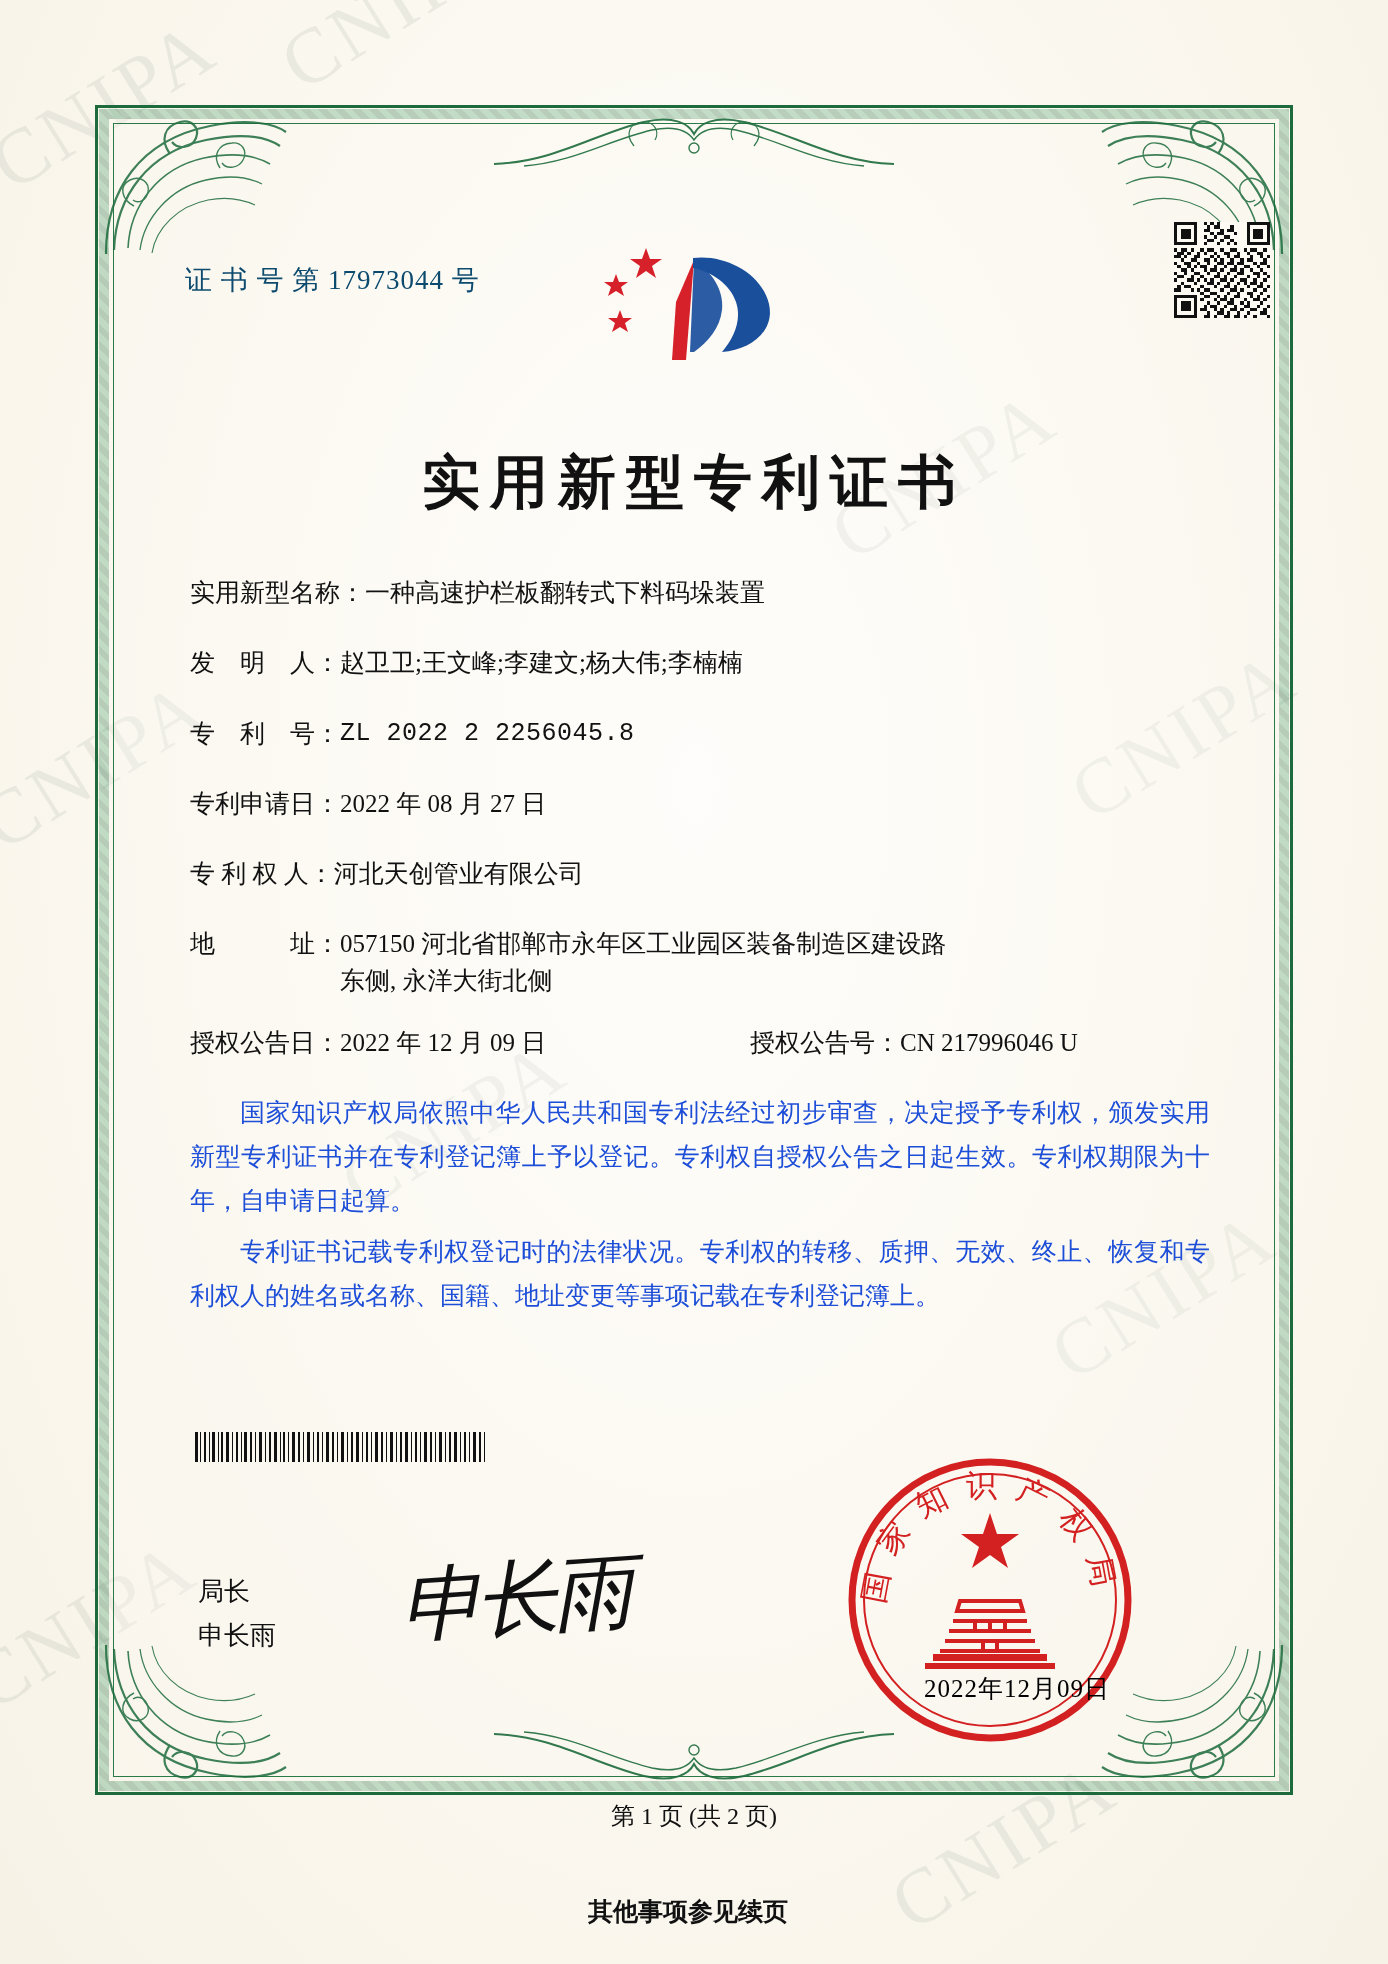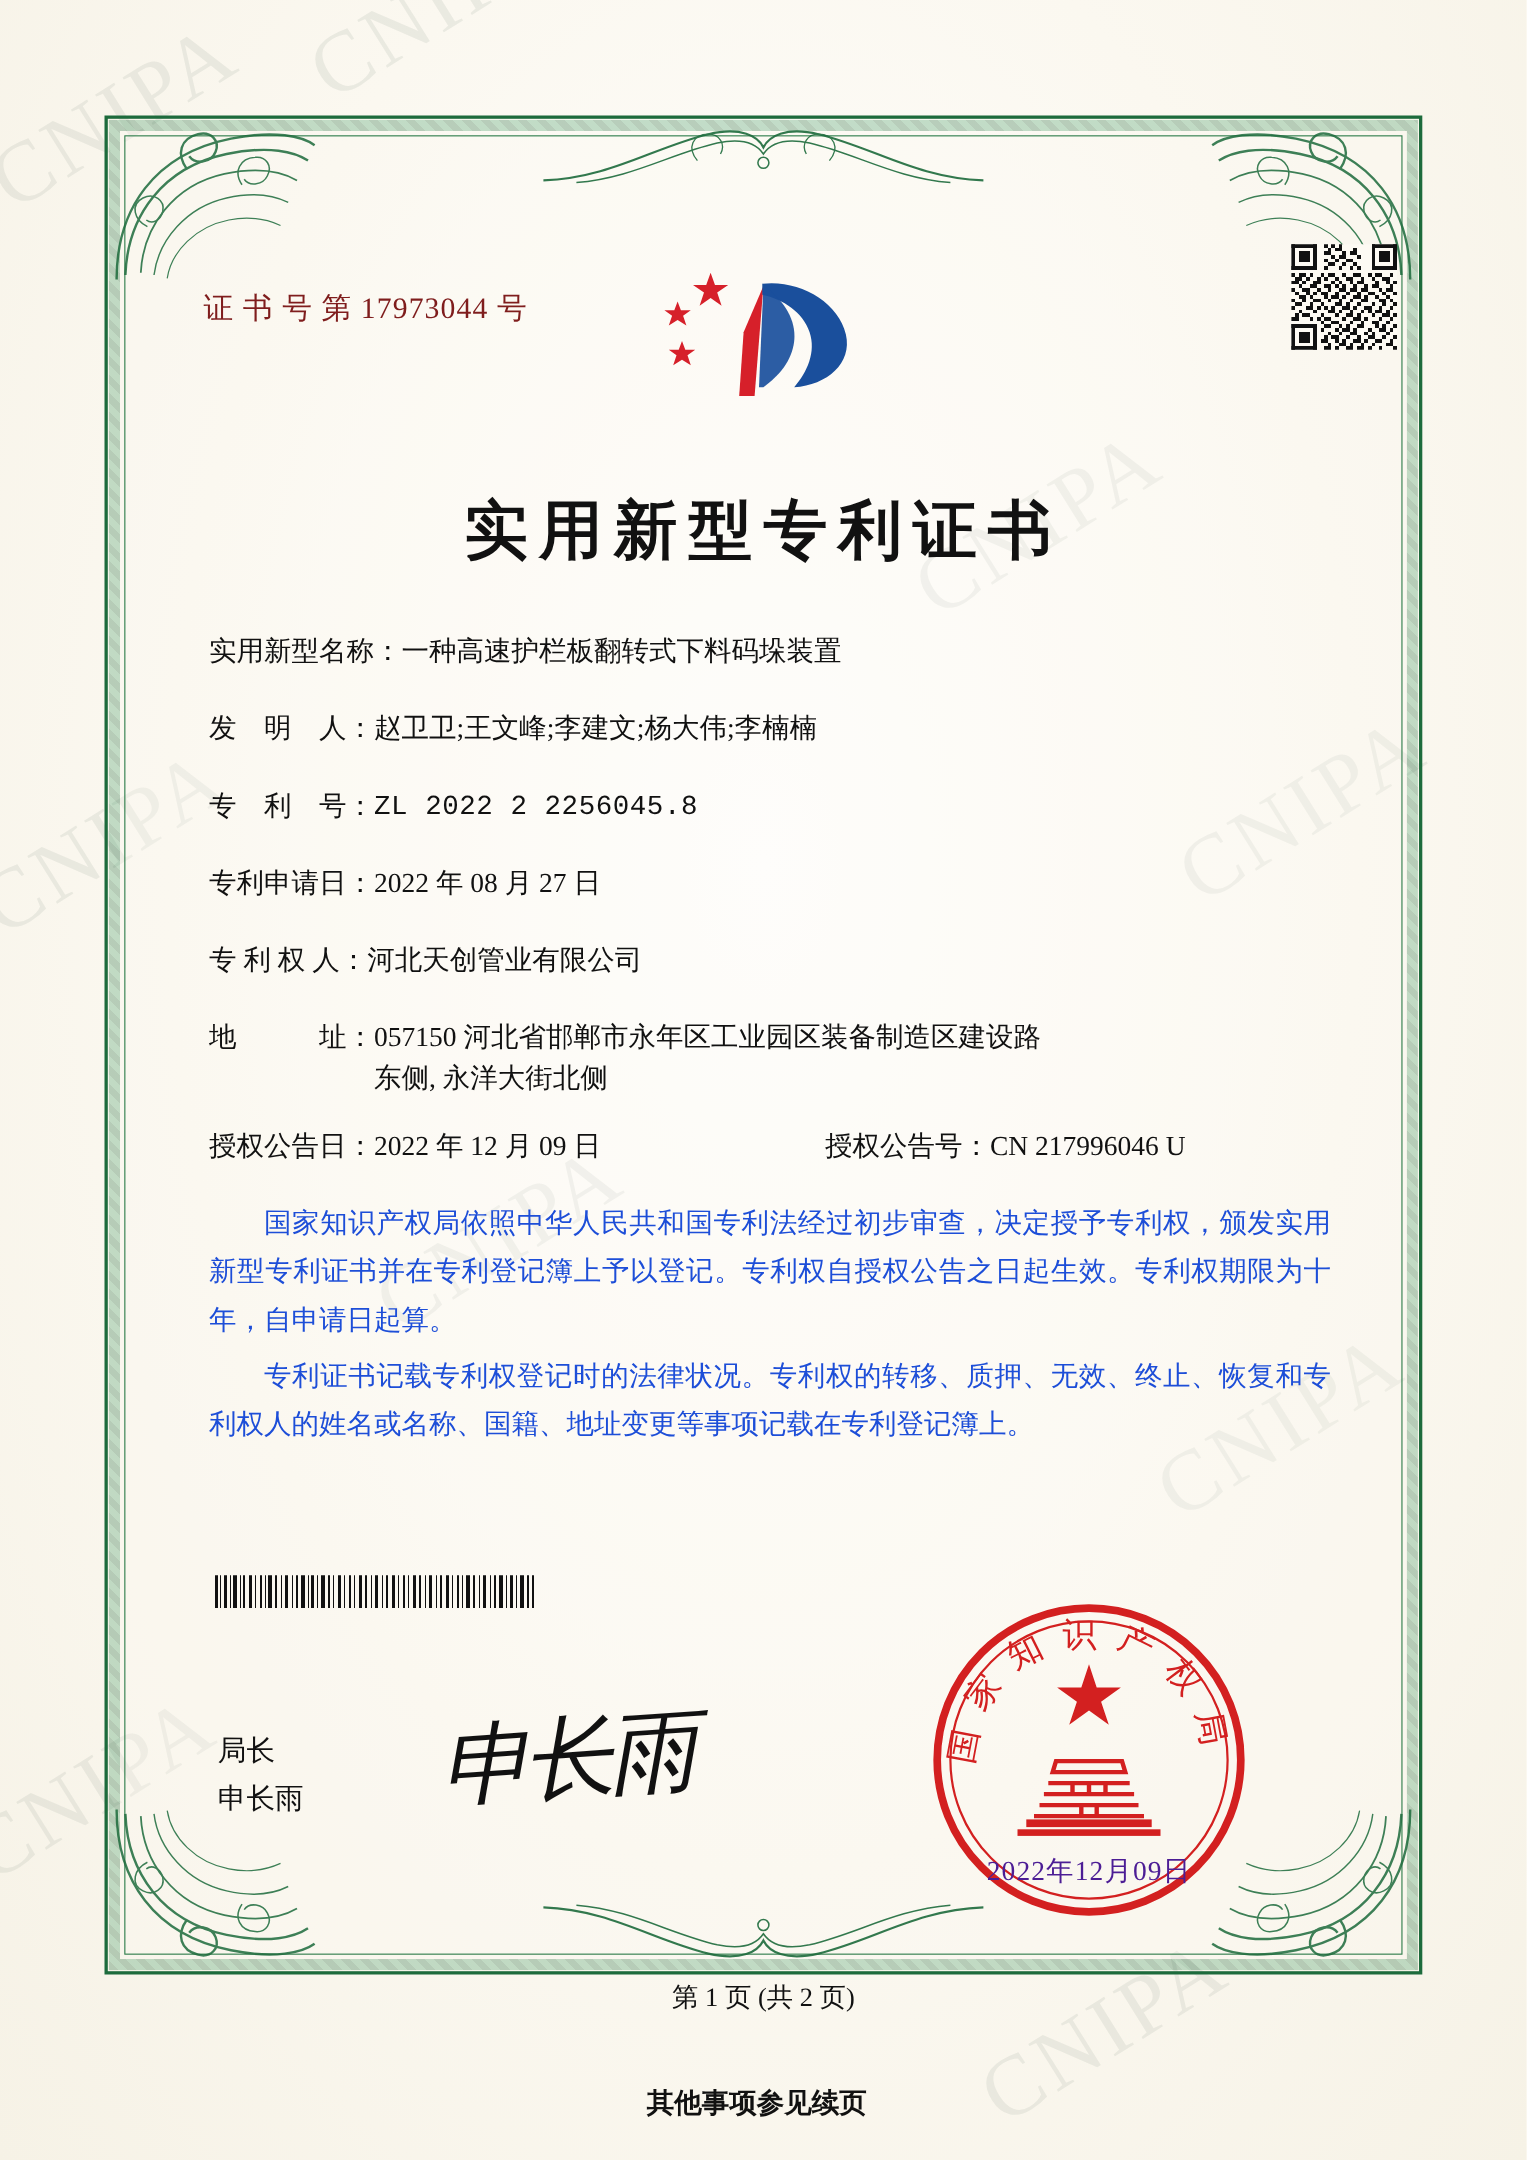--- a/index.html
+++ b/index.html
@@ -100,21 +100,21 @@
     bottom: 170px;
     transform: translateX(-50%) scaleY(-1);
     width: 420px;
     height: 72px;
     pointer-events: none;
     opacity: .9;
   }
 
   .cert-no {
     font-size: 27px;
-    color: #7f1d1d;
+    color: #0c4a6e;
     letter-spacing: 1px;
     margin-left: 25px;
     margin-top: 30px;
   }
 
   
   .qr {
     position: absolute;
     right: 118px;
     top: 222px;
@@ -225,25 +225,24 @@
     left: 845px;
     top: 1455px;
     width: 290px;
     height: 290px;
   }
   .seal-date {
     position: absolute;
     left: 870px;
     top: 1672px;
     width: 240px;
-    text-align: center;
-    color: #4c1d95;
+    text-align: right;
+    color: #000000;
     font-size: 25px;
     letter-spacing: 1px;
-    margin-top: 12px;
   }
 
   .page-no {
     position: absolute;
     left: 0; right: 0;
     top: 1800px;
     text-align: center;
     font-size: 24px;
     color: #111;
   }

